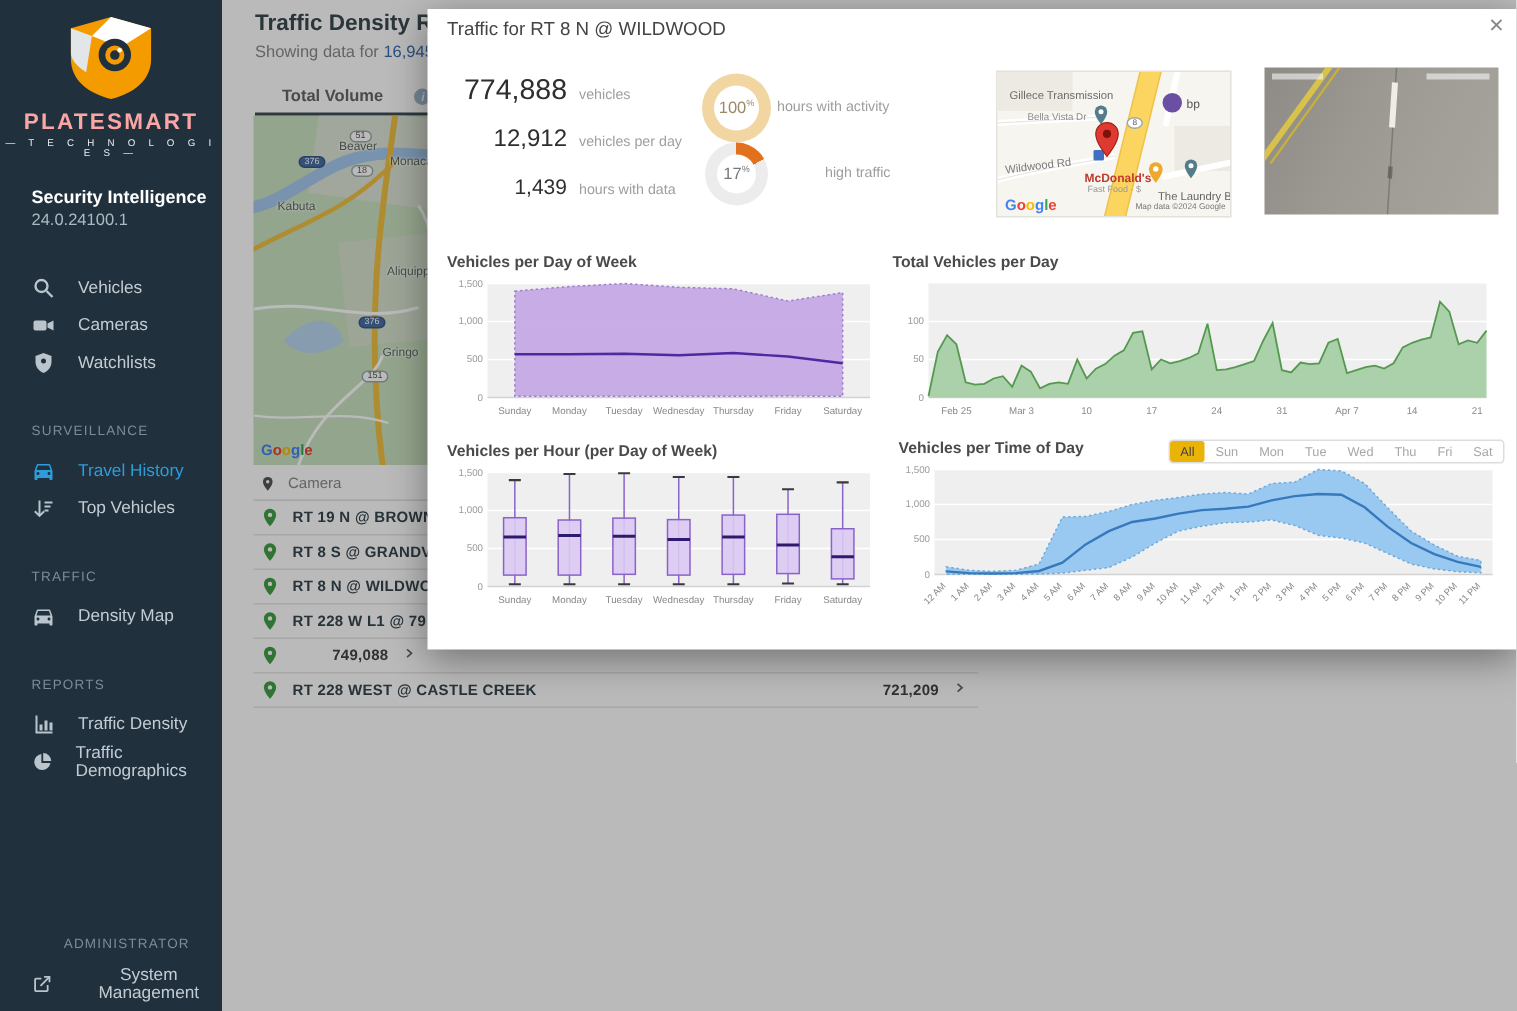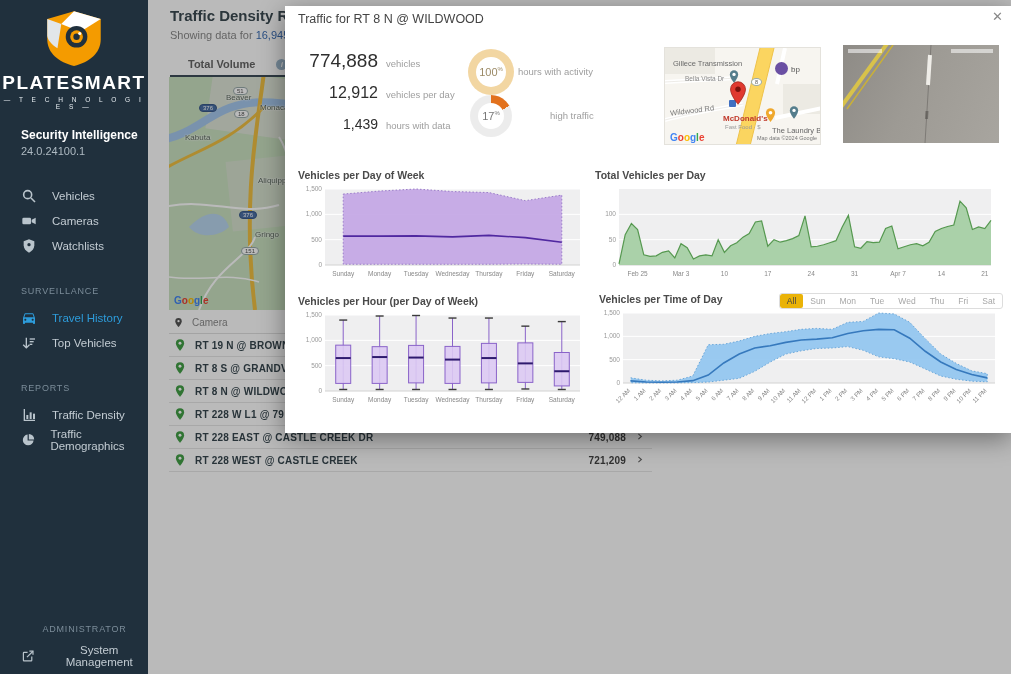--- a/index.html
+++ b/index.html
@@ -2,21 +2,21 @@
 <html><head>
 <meta charset="utf-8">
 <style>
   * { box-sizing: border-box; margin: 0; padding: 0; }
   html,body { width:1011px; height:674px; overflow:hidden; font-family:"Liberation Sans", sans-serif; background:#fff; }
   #app { position:relative; width:1011px; height:674px; }
 
   
   #sidebar { position:absolute; left:0; top:0; width:148px; height:674px; background:#20303d; z-index:20; }
   .logo-wrap { text-align:center; padding-top:10px; }
-  .brand1 { color:#ffffff; font-size:19px; font-weight:bold; letter-spacing:1.5px; margin-top:2px; }
+  .brand1 { color:#fca5a5; font-size:15px; font-weight:bold; letter-spacing:1.5px; margin-top:2px; }
   .brand2 { color:#e8eef2; font-size:6.5px; letter-spacing:3.5px; margin-top:2px; }
   .product { color:#fff; font-size:12px; font-weight:bold; padding:18px 0 0 21px; }
   .version { color:#aebac2; font-size:11px; padding:3px 0 0 21px; }
   nav { margin-top:26px; }
   .nav-group { margin-bottom:18px; }
   .nav-header { font-size:9px; color:#7b8c99; letter-spacing:.8px; padding:10px 0 9px 21px; }
   .nav-item { height:25px; display:flex; align-items:center; padding-left:21px; color:#c3ccd3; font-size:11.5px; cursor:pointer; }
   .nav-item .nicon { width:16px; height:16px; margin-right:15px; display:inline-flex; color:#b9c4cc; }
   .nav-item .nicon svg { width:100%; height:100%; }
   .nav-item.active, .nav-item.active .nicon { color:#2d9cdb; }
@@ -140,20 +140,31 @@
           <div class="nav-item">
             <span class="nicon">
               <svg viewBox="0 0 24 24" fill="currentColor">
                 <path d="M7 4v13l-3-3-1.4 1.4L8 20.8l5.4-5.4L12 14l-3 3V4z"></path>
                 <rect x="13" y="5" width="8" height="2"></rect>
                 <rect x="13" y="9" width="6" height="2"></rect>
                 <rect x="13" y="13" width="4" height="2"></rect>
               </svg>
             </span>
             <span>Top Vehicles</span>
+          </div>
+        </div>
+        <div class="nav-group">
+          <div class="nav-header">TRAFFIC</div>
+          <div class="nav-item">
+            <span class="nicon">
+              <svg viewBox="0 0 24 24" fill="currentColor">
+                <path d="M18.9 6c-.2-.6-.8-1-1.4-1h-11c-.7 0-1.2.4-1.4 1L3 12v8c0 .6.4 1 1 1h1c.6 0 1-.4 1-1v-1h12v1c0 .6.4 1 1 1h1c.6 0 1-.4 1-1v-8l-2.1-6zM6.5 16c-.8 0-1.5-.7-1.5-1.5S5.7 13 6.5 13 8 13.7 8 14.5 7.3 16 6.5 16zm11 0c-.8 0-1.5-.7-1.5-1.5s.7-1.5 1.5-1.5 1.5.7 1.5 1.5-.7 1.5-1.5 1.5zM5 11l1.5-4.5h11L19 11H5z"></path>
+              </svg>
+            </span>
+            <span>Density Map</span>
           </div>
         </div>
         <div class="nav-group">
           <div class="nav-header">REPORTS</div>
           <div class="nav-item">
             <span class="nicon">
               <svg viewBox="0 0 24 24" fill="currentColor">
                 <path d="M4 3h2v18H4zM4 19h17v2H4z"></path>
                 <rect x="8" y="12" width="3" height="6"></rect>
                 <rect x="13" y="8" width="3" height="10"></rect>
@@ -280,21 +291,20 @@
           <span class="t-val"></span>
           <span class="t-chev"><svg width="9" height="9" viewBox="0 0 24 24" fill="none" stroke="#666" stroke-width="3">
               <path d="M9 5l8 7-8 7"></path>
             </svg></span>
         </div>
         <div class="t-row">
           <span class="t-pin"><svg viewBox="0 0 24 24" fill="currentColor">
               <path d="M12 2a7 7 0 0 0-7 7c0 5.2 7 13 7 13s7-7.8 7-13a7 7 0 0 0-7-7z"></path>
               <circle cx="12" cy="9" r="2.5" fill="#fff"></circle>
             </svg></span>
-          <span class="t-name">RT 228 EAST @ CASTLE CREEK DR</span>
           <span class="t-val">749,088</span>
           <span class="t-chev"><svg width="9" height="9" viewBox="0 0 24 24" fill="none" stroke="#666" stroke-width="3">
               <path d="M9 5l8 7-8 7"></path>
             </svg></span>
         </div>
         <div class="t-row">
           <span class="t-pin"><svg viewBox="0 0 24 24" fill="currentColor">
               <path d="M12 2a7 7 0 0 0-7 7c0 5.2 7 13 7 13s7-7.8 7-13a7 7 0 0 0-7-7z"></path>
               <circle cx="12" cy="9" r="2.5" fill="#fff"></circle>
             </svg></span>

